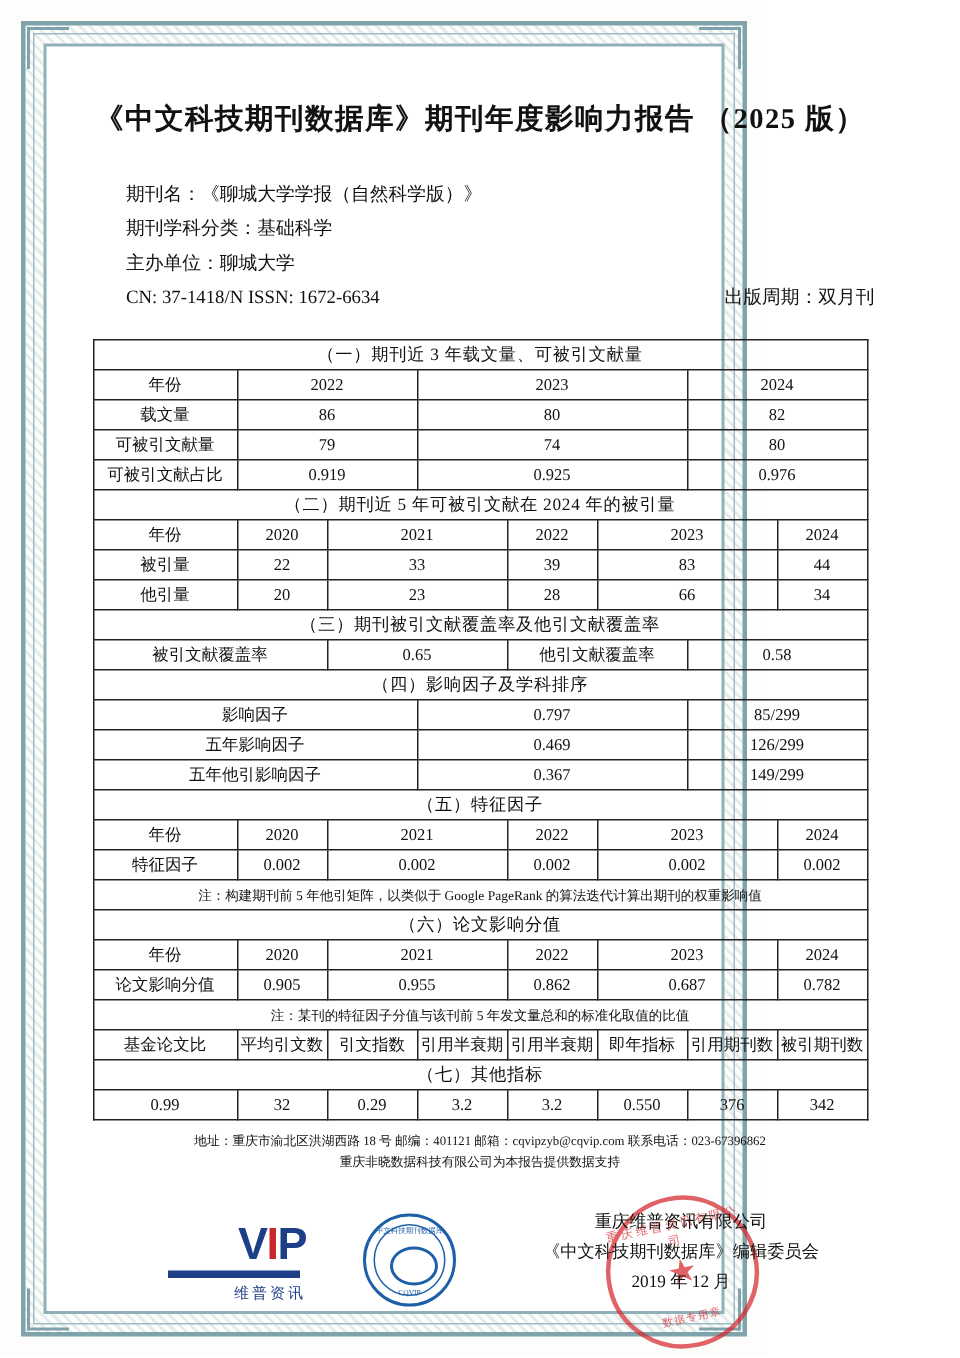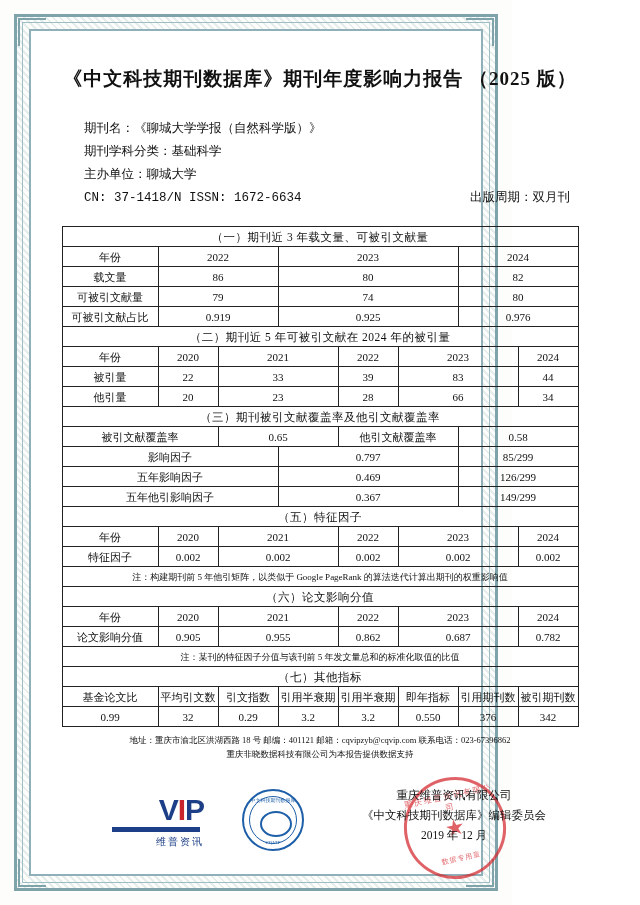--- a/index.html
+++ b/index.html
@@ -51,22 +51,22 @@
     font-size:19px;
     font-weight:bold;
     letter-spacing:1px;
     margin:22px 0 26px 0;
   }
   .meta{
     font-size:12.5px;
     line-height:23px;
     padding-left:44px;
   }
-  .meta-row{position:relative;font-family:Liberation Mono, monospace;}
-  .meta-right{position:absolute;right:30px;top:0;margin-left:31px;}
+  .meta-row{position:relative;}
+  .meta-right{position:absolute;right:17px;top:0;margin-left:31px;}
 
   table.main{
     border-collapse:collapse;
     width:516px;
     margin:16px auto 0 auto;
     font-size:11px;
     table-layout:fixed;
   }
   table.main td{
     border:1px solid #222;
@@ -259,20 +259,23 @@
         <td class="sect" colspan="8">（三）期刊被引文献覆盖率及他引文献覆盖率</td>
       </tr>
       <tr>
         <td colspan="2">被引文献覆盖率</td>
         <td colspan="2">0.65</td>
         <td colspan="2">他引文献覆盖率</td>
         <td colspan="2">0.58</td>
       </tr>
 
       <tr>
+        <td class="sect" colspan="8">（四）影响因子及学科排序</td>
+      </tr>
+      <tr>
         <td colspan="3">影响因子</td>
         <td colspan="3">0.797</td>
         <td colspan="2">85/299</td>
       </tr>
       <tr>
         <td colspan="3">五年影响因子</td>
         <td colspan="3">0.469</td>
         <td colspan="2">126/299</td>
       </tr>
       <tr>
@@ -320,34 +323,34 @@
         <td>0.905</td>
         <td colspan="2">0.955</td>
         <td>0.862</td>
         <td colspan="2">0.687</td>
         <td>0.782</td>
       </tr>
       <tr>
         <td class="note" colspan="8">注：某刊的特征因子分值与该刊前 5 年发文量总和的标准化取值的比值</td>
       </tr>
 
-      <tr>
-        <td class="sect" colspan="8">（七）其他指标</td>
-      </tr>
       <tr>
         <td>基金论文比</td>
         <td>平均引文数</td>
         <td>引文指数</td>
         <td>引用半衰期</td>
         <td>引用半衰期</td>
         <td>即年指标</td>
         <td>引用期刊数</td>
         <td>被引期刊数</td>
       </tr>
       <tr>
+        <td class="sect" colspan="8">（七）其他指标</td>
+      </tr>
+      <tr>
         <td>0.99</td>
         <td>32</td>
         <td>0.29</td>
         <td>3.2</td>
         <td>3.2</td>
         <td>0.550</td>
         <td>376</td>
         <td>342</td>
       </tr>
     </tbody>

